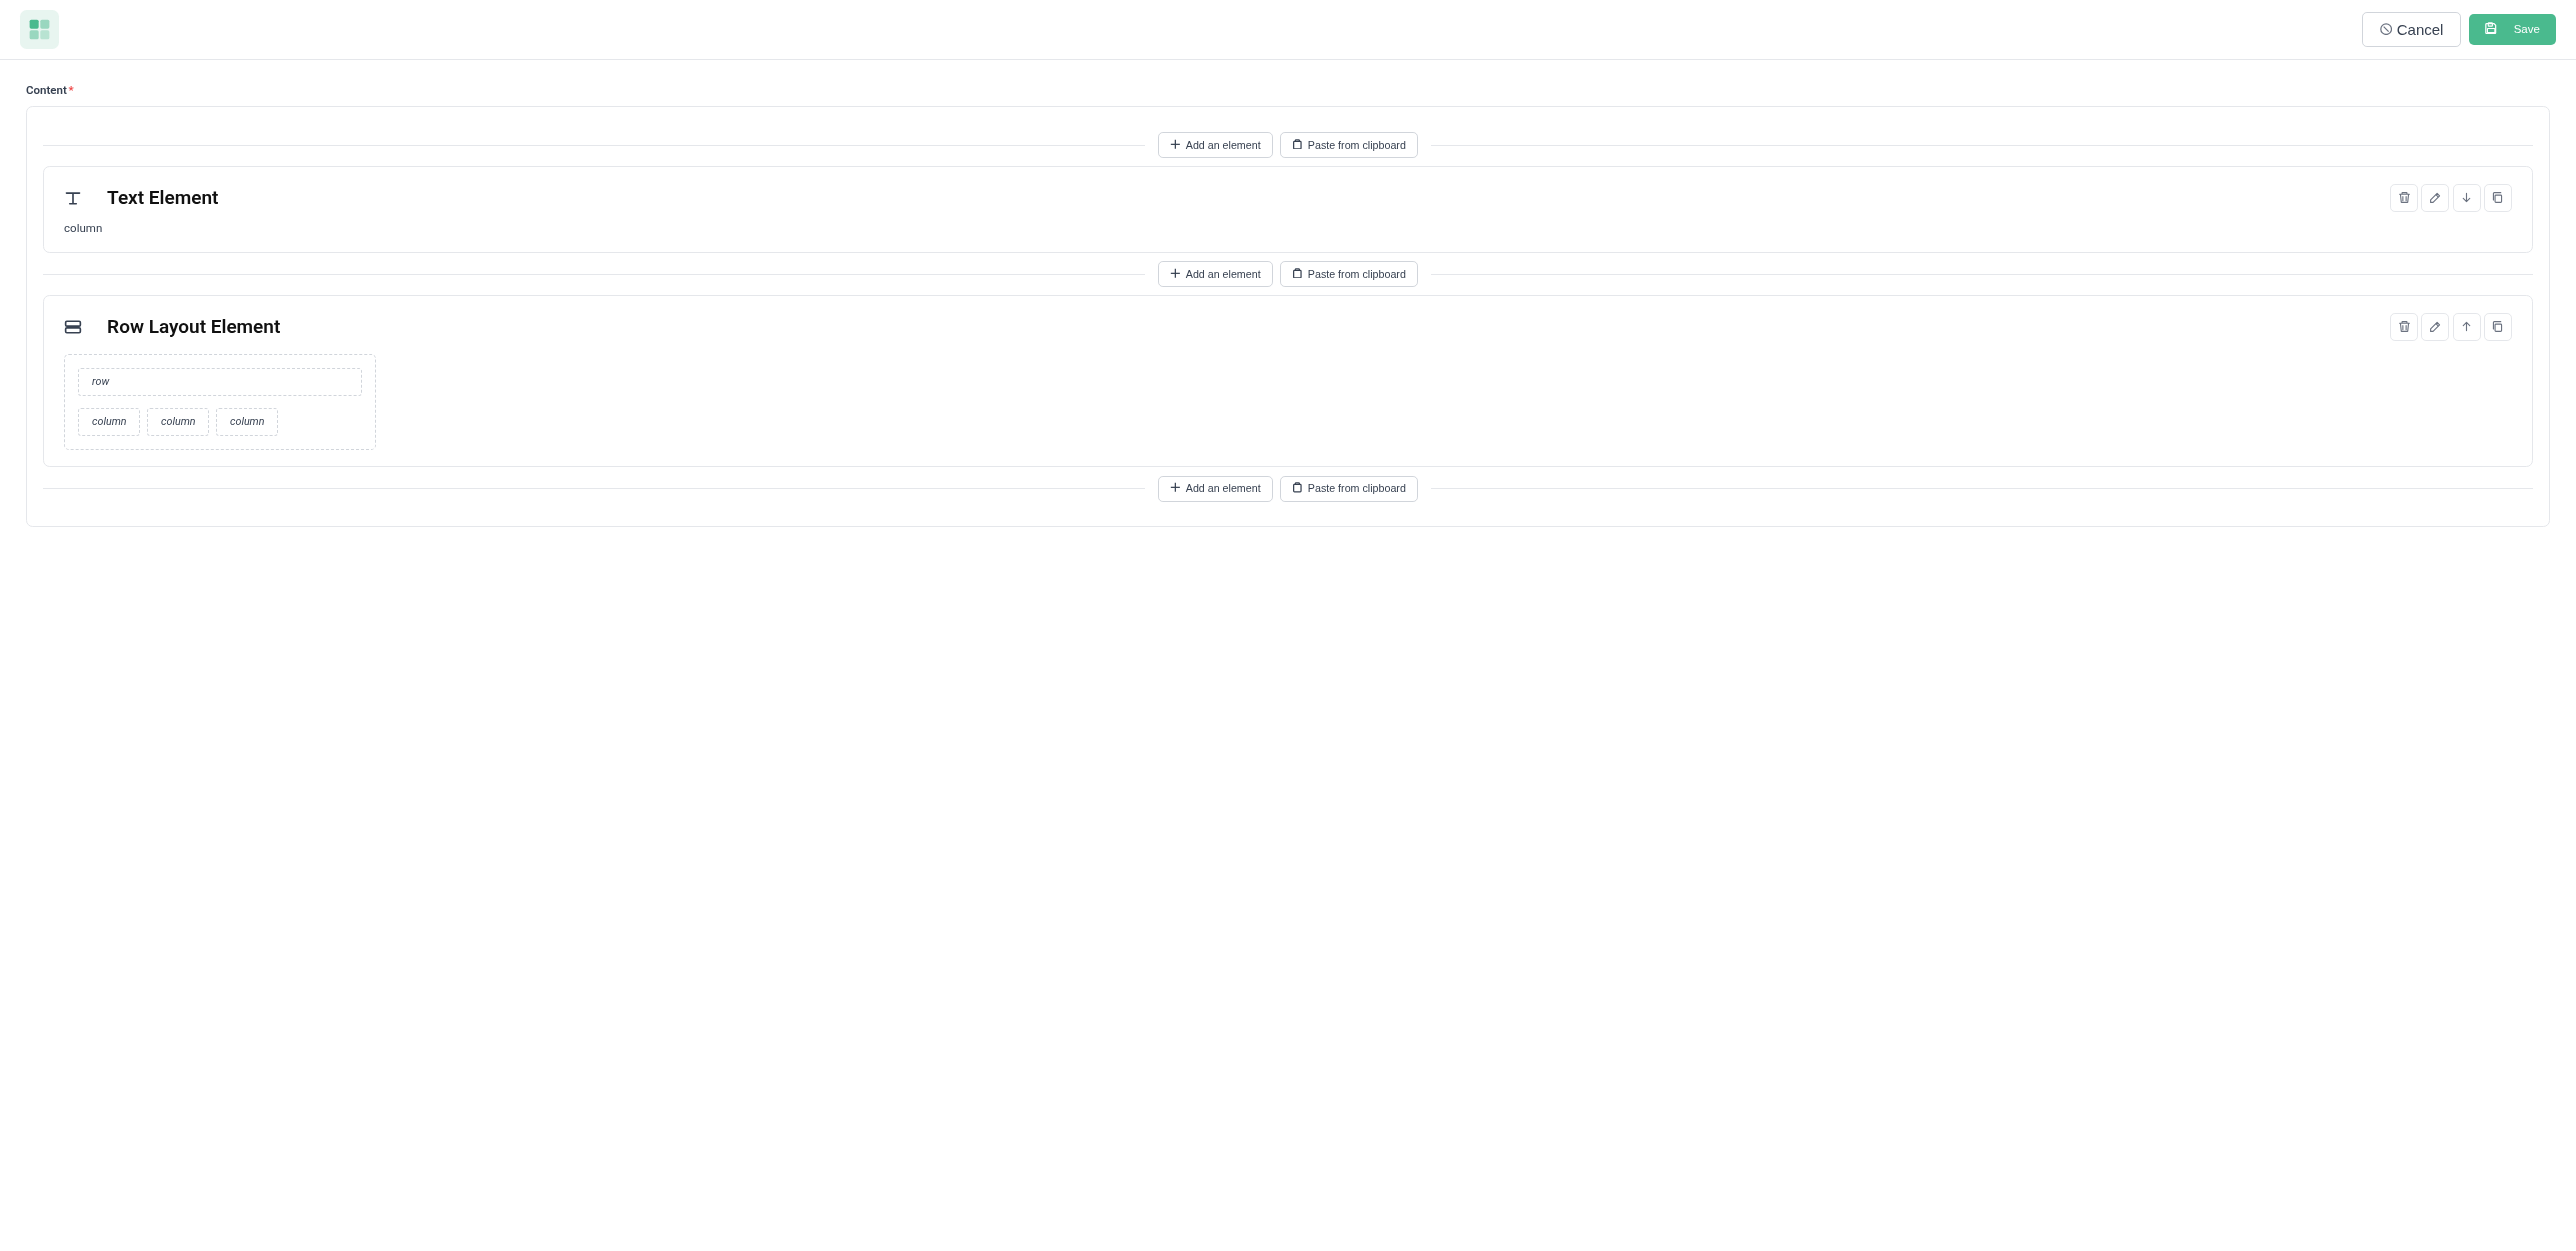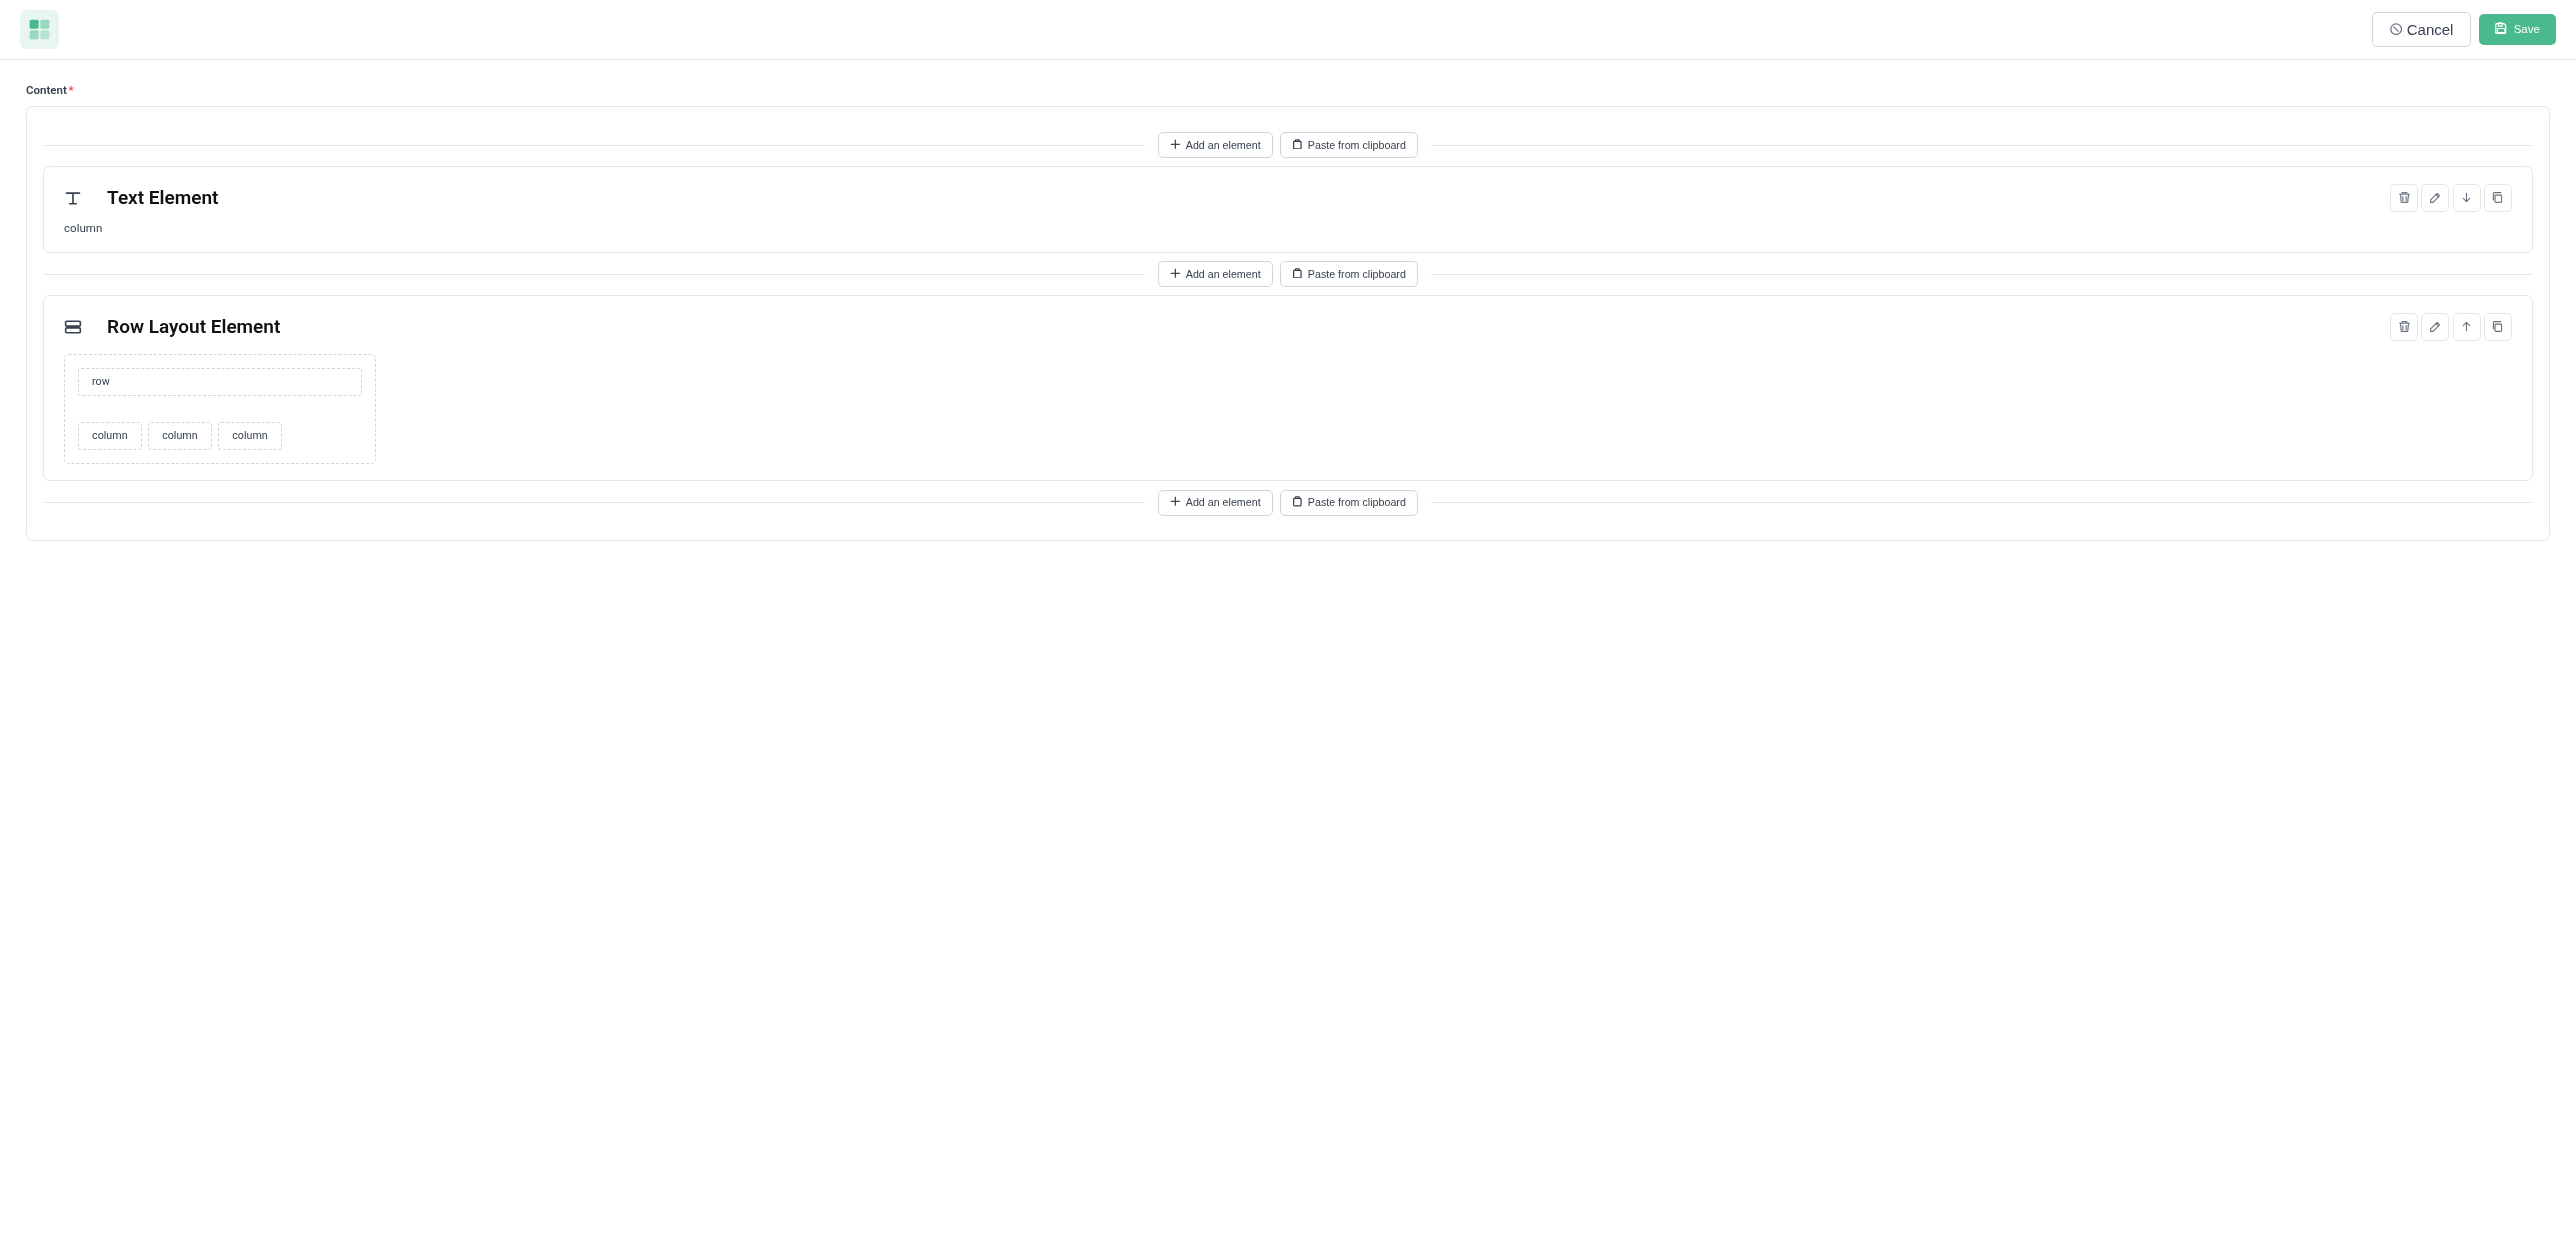--- a/index.html
+++ b/index.html
@@ -57,21 +57,21 @@
       border: 0.8px solid #d1d5db;
       border-radius: 4.9px;
       background: #fff;
       font-size: 15px;
       color: #374151;
       cursor: pointer;
     }
     .btn-save {
       display: flex;
       align-items: center;
-      gap: 6px;
+      gap: 16px;
       padding: 8.2px 16.4px;
       border: none;
       border-radius: 4.9px;
       background: #4aba8e;
       font-size: 11.5px;
       color: #fff;
       cursor: pointer;
       font-weight: 500;
     }
 
@@ -178,22 +178,23 @@
     }
 
     
     .row-preview {
       margin-top: 13px;
       border: 1.2px dashed #d1d5db;
       border-radius: 4.9px;
       padding: 13px;
       display: flex;
       flex-direction: column;
-      gap: 26px;
+      gap: 12px;
       max-width: 312px;
+      font-style: italic;
     }
     .row-preview-item {
       border: 1.2px dashed #d1d5db;
       border-radius: 3.3px;
       padding: 6.6px 13px;
       font-size: 10.7px;
       color: #374151;
       background: #fff;
     }
     .row-preview-columns {

